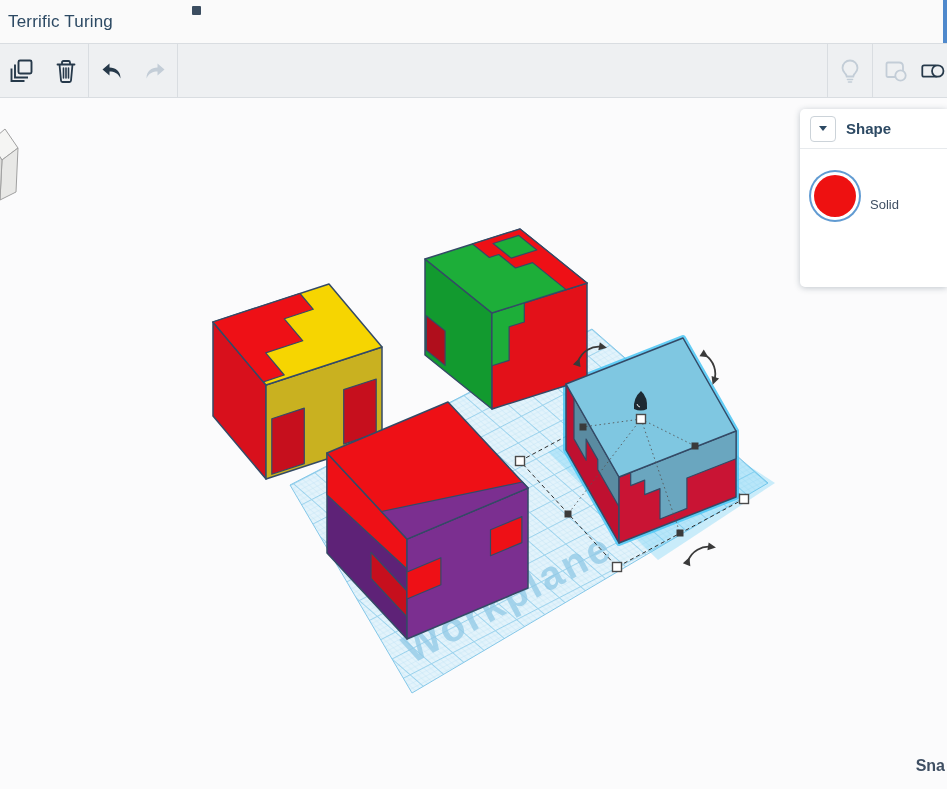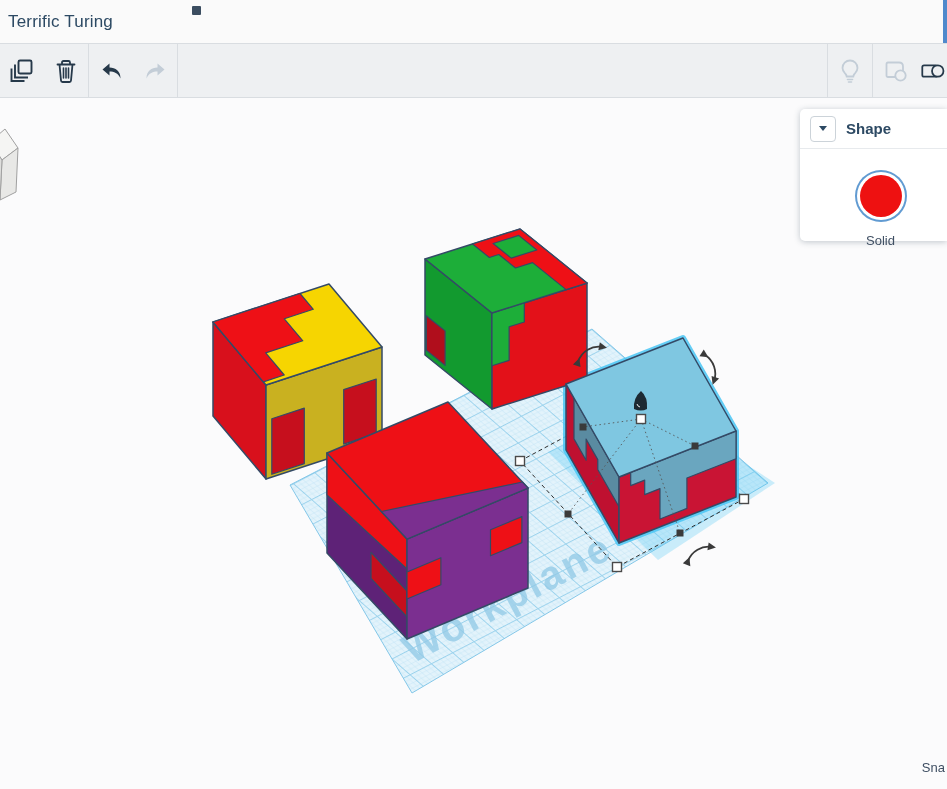--- a/index.html
+++ b/index.html
@@ -15,35 +15,35 @@
   
   .toolbar{position:absolute;top:43px;left:0;width:947px;height:55px;background:var(--toolbar-bg,#eef0f2);
     border-top:1px solid var(--toolbar-border,#d9dde1);border-bottom:1px solid var(--toolbar-border,#d9dde1);
     box-sizing:border-box;display:flex;align-items:center;z-index:29;}
   .tb-btn{width:44px;height:54px;display:flex;align-items:center;justify-content:center;flex:0 0 auto;cursor:pointer;}
   .tb-sep{width:1px;height:54px;background:var(--toolbar-border,#d9dde1);flex:0 0 auto;}
   .tb-spacer{flex:1 1 auto;}
   .tb-btn.clip{width:30px;justify-content:flex-start;overflow:visible;}
 
   
-  .shape-panel{position:absolute;left:800px;top:109px;width:147px;height:132px;background:#fff;
+  .shape-panel{position:absolute;left:800px;top:109px;width:147px;height:178px;background:#fff;
     border-radius:5px 0 0 5px;box-shadow:0 1px 6px rgba(40,60,80,.28);z-index:28;}
   .shape-panel .hdr{display:flex;align-items:center;height:39px;padding:0 10px;border-bottom:1px solid var(--panel-divider,#e7eaed);}
   .collapse-btn{width:24px;height:24px;border:1px solid #ccd3d9;border-radius:4px;background:#fff;display:flex;
     align-items:center;justify-content:center;cursor:pointer;}
   .collapse-btn .chev{width:0;height:0;border-left:4px solid transparent;border-right:4px solid transparent;
     border-top:5px solid var(--title-text,#2c4963);}
   .shape-panel .hdr-title{margin-left:10px;font-size:15px;font-weight:bold;color:var(--title-text,#2c4963);}
-  .shape-panel .body{display:flex;flex-direction:column;align-items:center;padding-top:26px;}
+  .shape-panel .body{display:flex;flex-direction:row;align-items:center;padding-top:26px;}
   .solid-swatch{width:42px;height:42px;border-radius:50%;background:var(--solid-red,#ee1111);
     box-shadow:0 0 0 3px #fff,0 0 0 5px var(--ring-blue,#619bd2);margin-left:14px;cursor:pointer;}
   .solid-label{margin-top:16px;margin-left:14px;font-size:13px;color:var(--label-text,#3f4f63);}
 
   
-  .status-snap{position:absolute;right:2px;bottom:14px;font-size:13px;color:var(--label-text,#3f4f63);z-index:27;}
+  .status-snap{position:absolute;right:2px;bottom:14px;font-size:16px;color:var(--label-text,#3f4f63);z-index:27;font-weight:bold;}
 
   
   svg.scene{position:absolute;top:0;left:0;z-index:1;}
   .face{stroke:var(--outline-navy,#344a66);stroke-width:1.5;stroke-linejoin:round;}
   .piece{stroke:var(--outline-navy,#344a66);stroke-width:1.2;stroke-linejoin:round;}
   .wm{font-family:"Liberation Sans",sans-serif;font-weight:bold;}
 </style>
 </head>
 <body>
 

